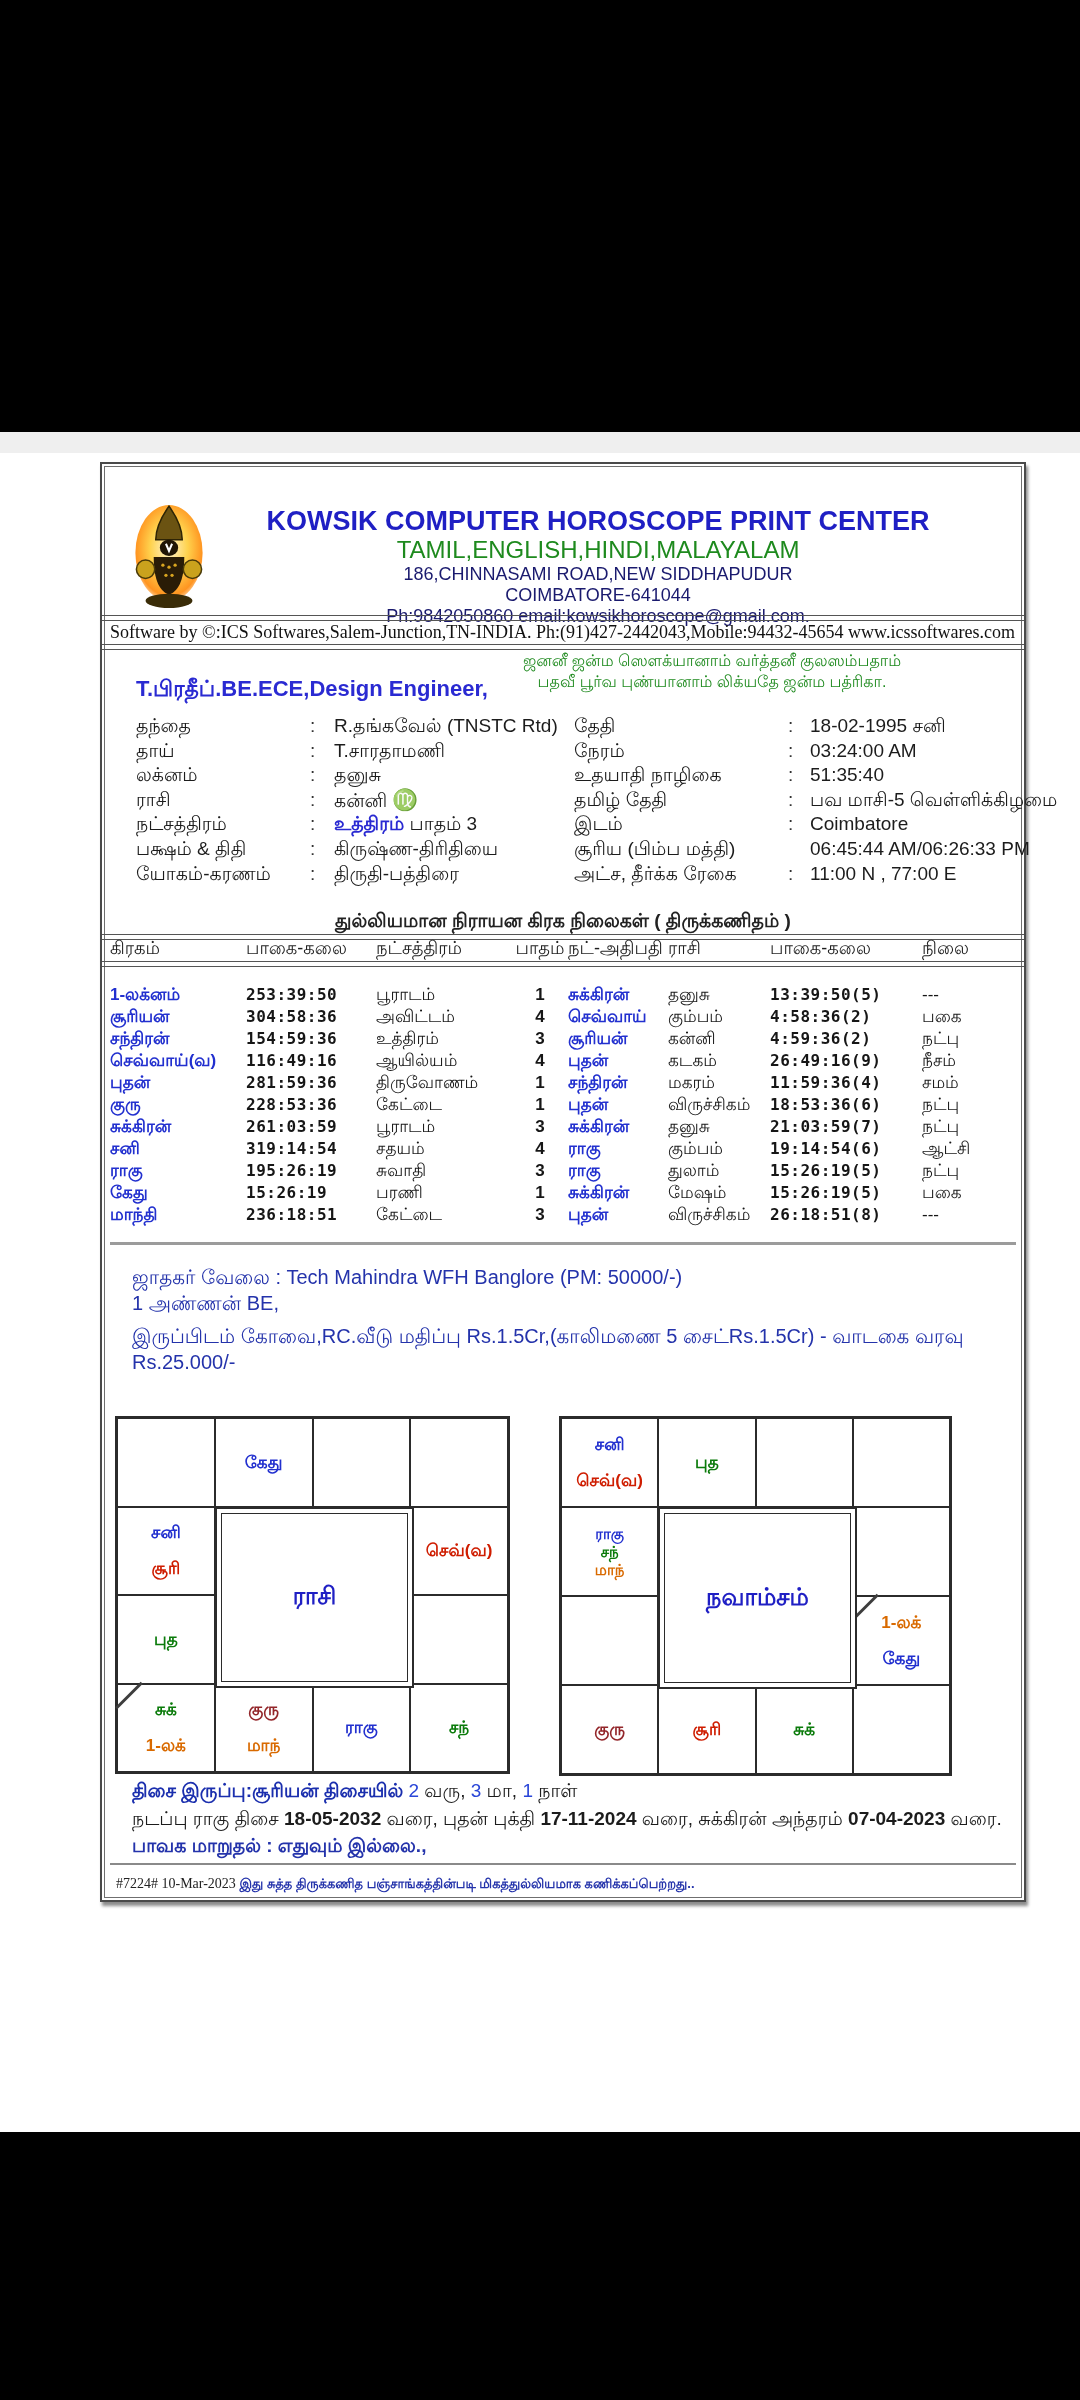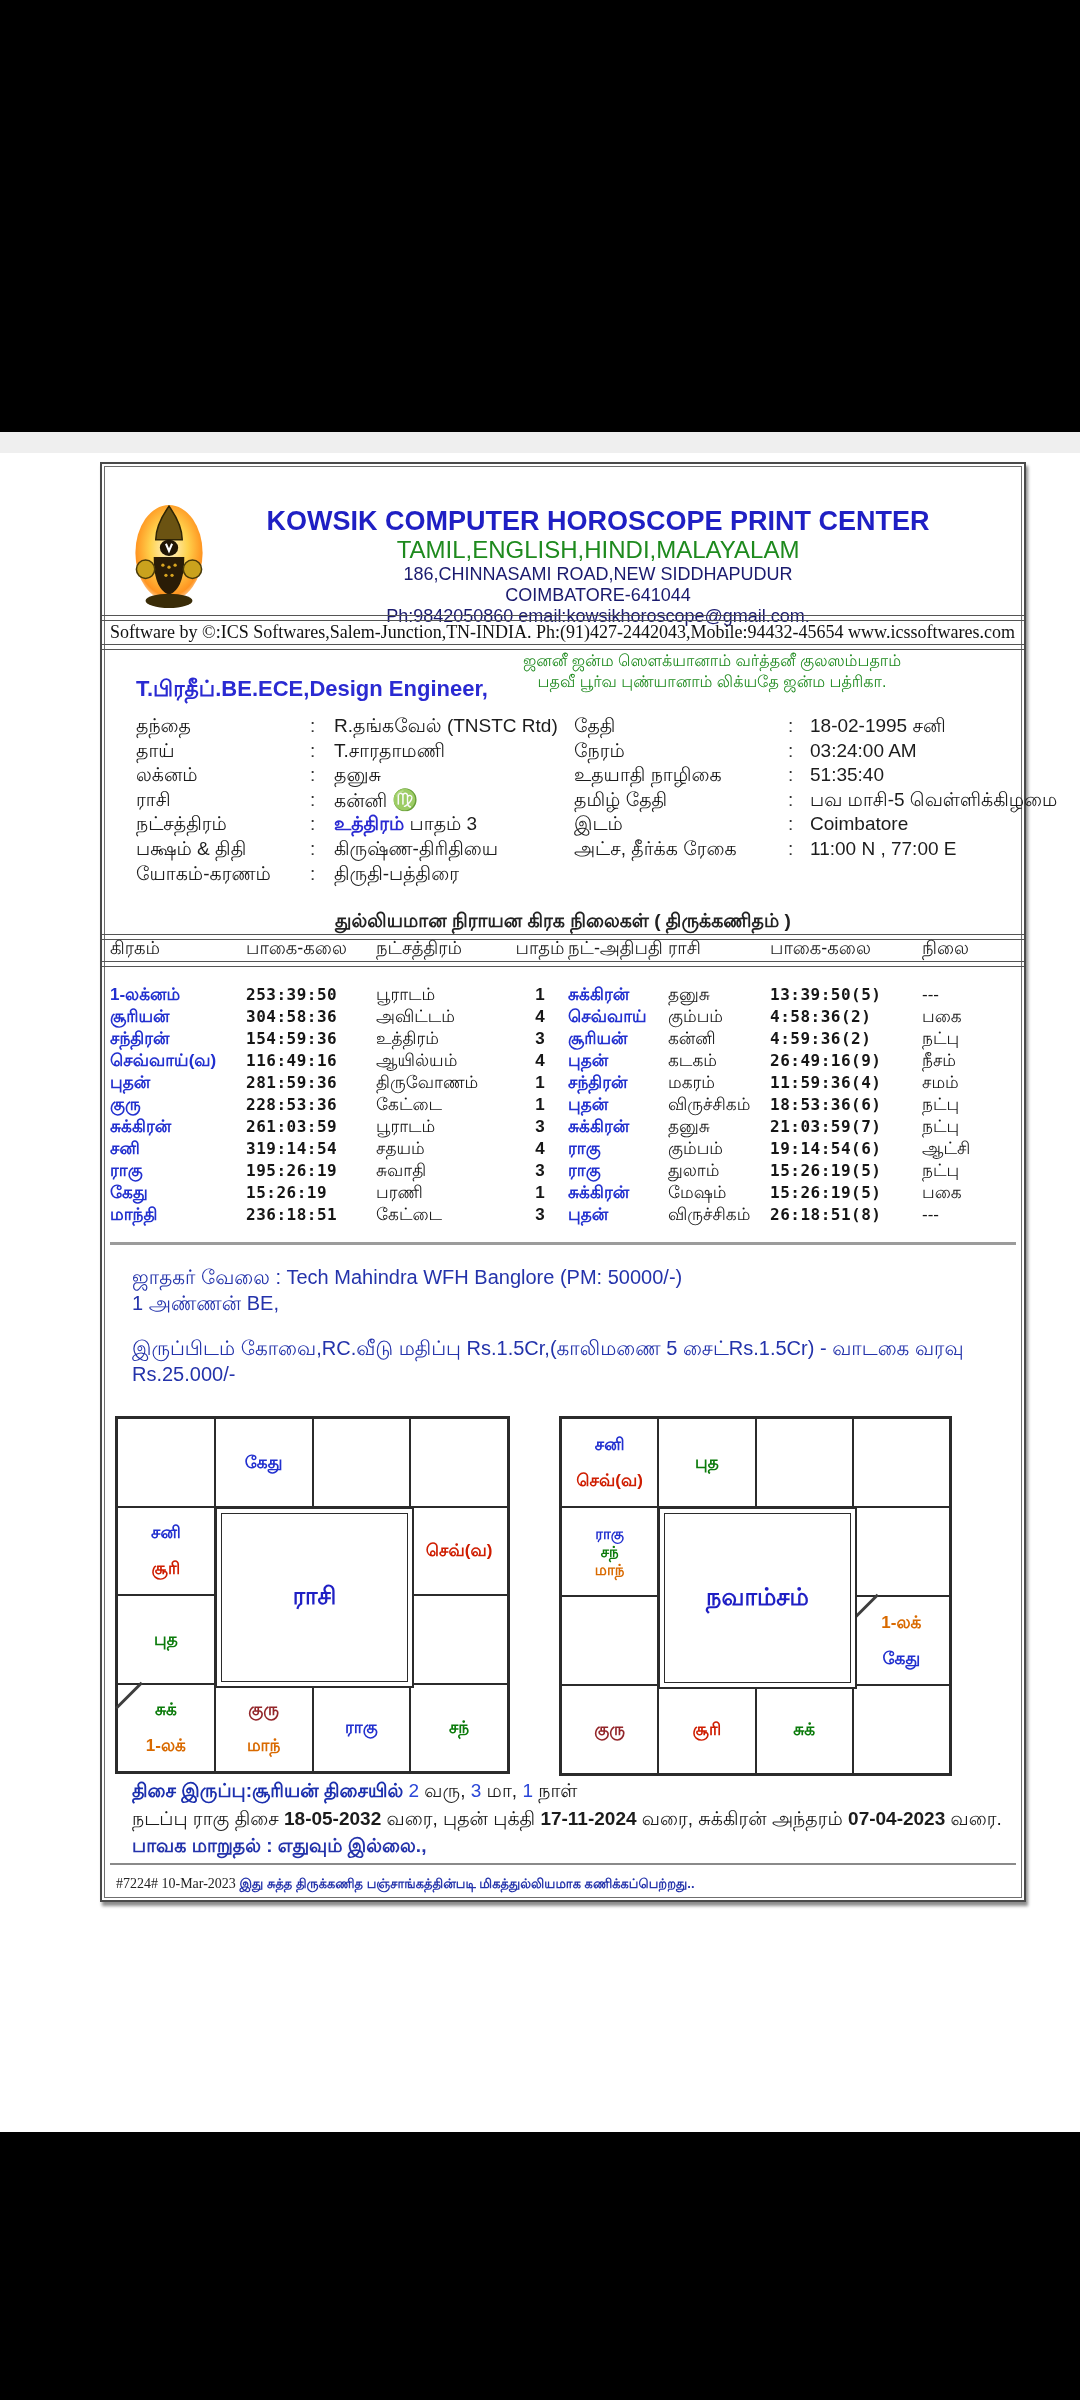--- a/index.html
+++ b/index.html
@@ -53,21 +53,21 @@
   .trow{height:22px;line-height:22px;font-size:17px;color:#161616;white-space:nowrap;}
   .trow span:nth-child(1){color:#2230cf;font-weight:bold;}
   .trow span:nth-child(5){color:#2230cf;font-weight:bold;}
   .trow span:nth-child(2),.trow span:nth-child(7){font-family:"DejaVu Sans Mono",monospace;font-weight:bold;font-size:16px;letter-spacing:.5px;}
   .trow span:nth-child(4){text-align:center;font-weight:bold;}
   #thead span:nth-child(4){text-align:center;}
   #ruleE{top:778px;left:8px;right:8px;height:3px;background:#9b9b9b;}
 
   
   #notes{top:800px;left:30px;width:874px;color:#2433ab;font-size:20px;line-height:26px;}
-  #notes .npara{margin-top:19px;}
+  #notes .npara{margin-top:7px;}
 
   
   .chart{display:grid;grid-template-columns:repeat(4,1fr);grid-template-rows:repeat(4,1fr);
          border:2px solid #2b2b2b;background:#fff;}
   #chart-rasi{left:13px;top:952px;width:391px;height:354px;}
   #chart-nav{left:457px;top:952px;width:389px;height:356px;}
   .ccell{border:1px solid #2b2b2b;position:relative;display:flex;align-items:center;justify-content:center;}
   .pstack{display:flex;flex-direction:column;align-items:center;gap:17px;}
   .pstack.compact{gap:1px;}
   .p{font-size:17px;font-weight:bold;line-height:19px;white-space:nowrap;}
@@ -201,20 +201,25 @@
             <span class="det-label">தமிழ் தேதி</span>
             <span class="det-colon">:</span>
             <span class="det-value"><span>பவ மாசி-5 வெள்ளிக்கிழமை</span></span>
           </div>
           <div class="det-row">
             <span class="det-label">இடம்</span>
             <span class="det-colon">:</span>
             <span class="det-value"><span>Coimbatore</span></span>
           </div>
           <div class="det-row">
+            <span class="det-label">சூரிய (பிம்ப மத்தி)</span>
+            <span class="det-colon"></span>
+            <span class="det-value"><span>06:45:44 AM/06:26:33 PM</span></span>
+          </div>
+          <div class="det-row">
             <span class="det-label">அட்ச, தீர்க்க ரேகை</span>
             <span class="det-colon">:</span>
             <span class="det-value"><span>11:00 N , 77:00 E</span></span>
           </div>
         </div>
 
       <div id="t-title" class="abs">துல்லியமான நிராயன கிரக நிலைகள் ( திருக்கணிதம் )</div>
       <div id="ruleC" class="abs rule2"></div>
       <div id="thead" class="abs">
           <span>கிரகம்</span>

